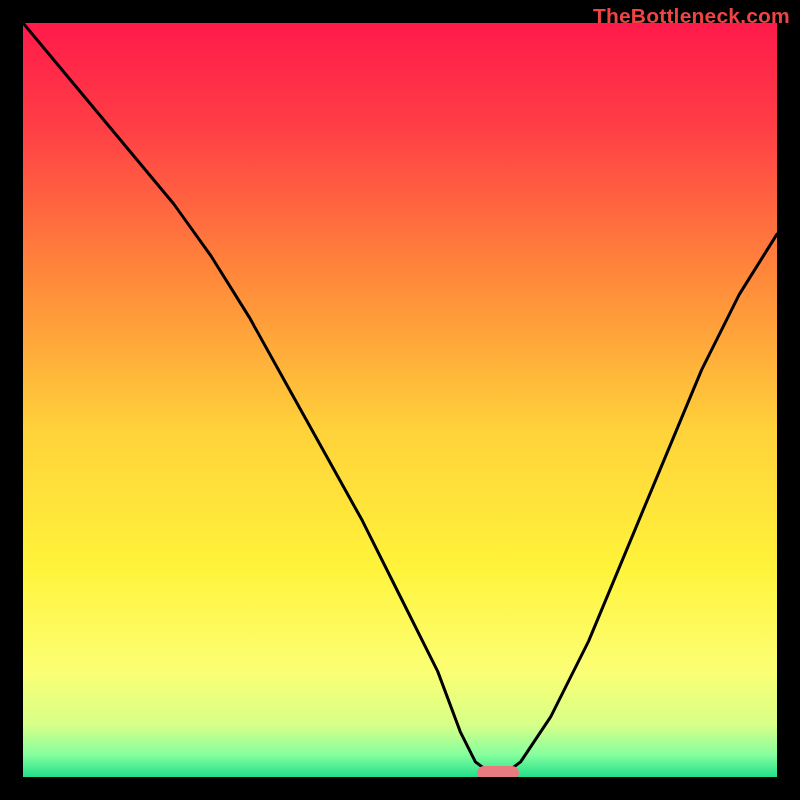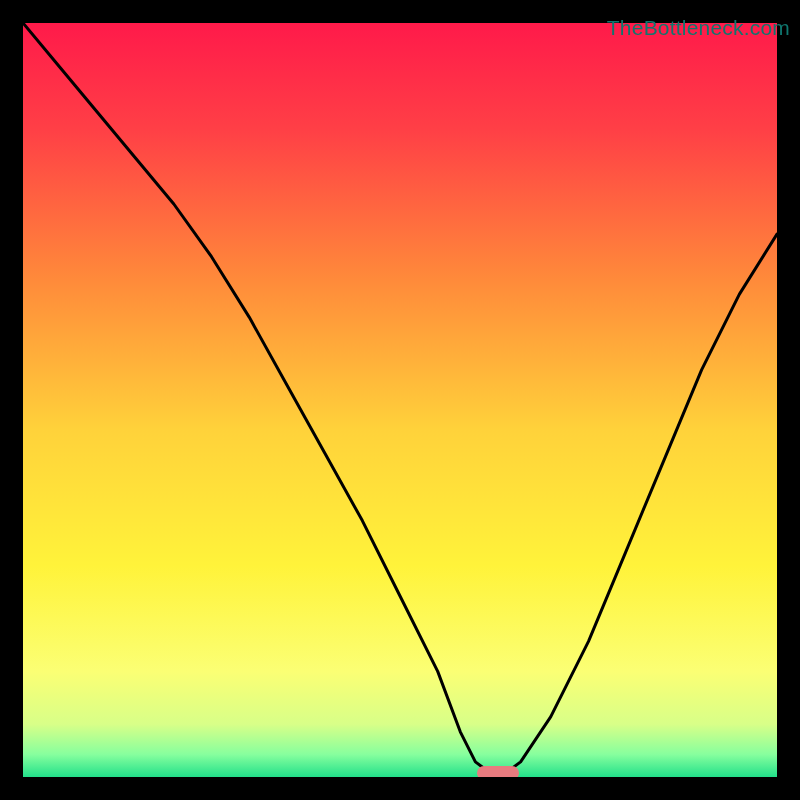--- a/index.html
+++ b/index.html
@@ -48,27 +48,27 @@
   }
   .marker {
     position: absolute;
     width: 42px;
     height: 14px;
     border-radius: 8px;
     transform: translate(-50%, -50%);
   }
   .watermark {
     position: absolute;
-    top: 16px;
+    top: 4px;
     right: 10px;
     font-family: Arial, Helvetica, sans-serif;
     font-size: 21px;
-    font-weight: 400;
+    font-weight: 700;
     letter-spacing: 0.2px;
-    color: #0f766e;
+    color: #ef4444;
     user-select: none;
   }
 </style>
 </head>
 <body>
 <div class="frame">
 
 <div class="plot-area">
   <div class="gradient" id="grad" style="background: linear-gradient(rgb(255, 26, 74) 0%, rgb(255, 63, 70) 14%, rgb(255, 138, 58) 34%, rgb(255, 210, 58) 54%, rgb(255, 243, 58) 72%, rgb(251, 255, 116) 86%, rgb(216, 255, 136) 93%, rgb(135, 255, 158) 97%, rgb(34, 224, 138) 100%);"></div>
   <svg class="curve" viewBox="0 0 754 754">

